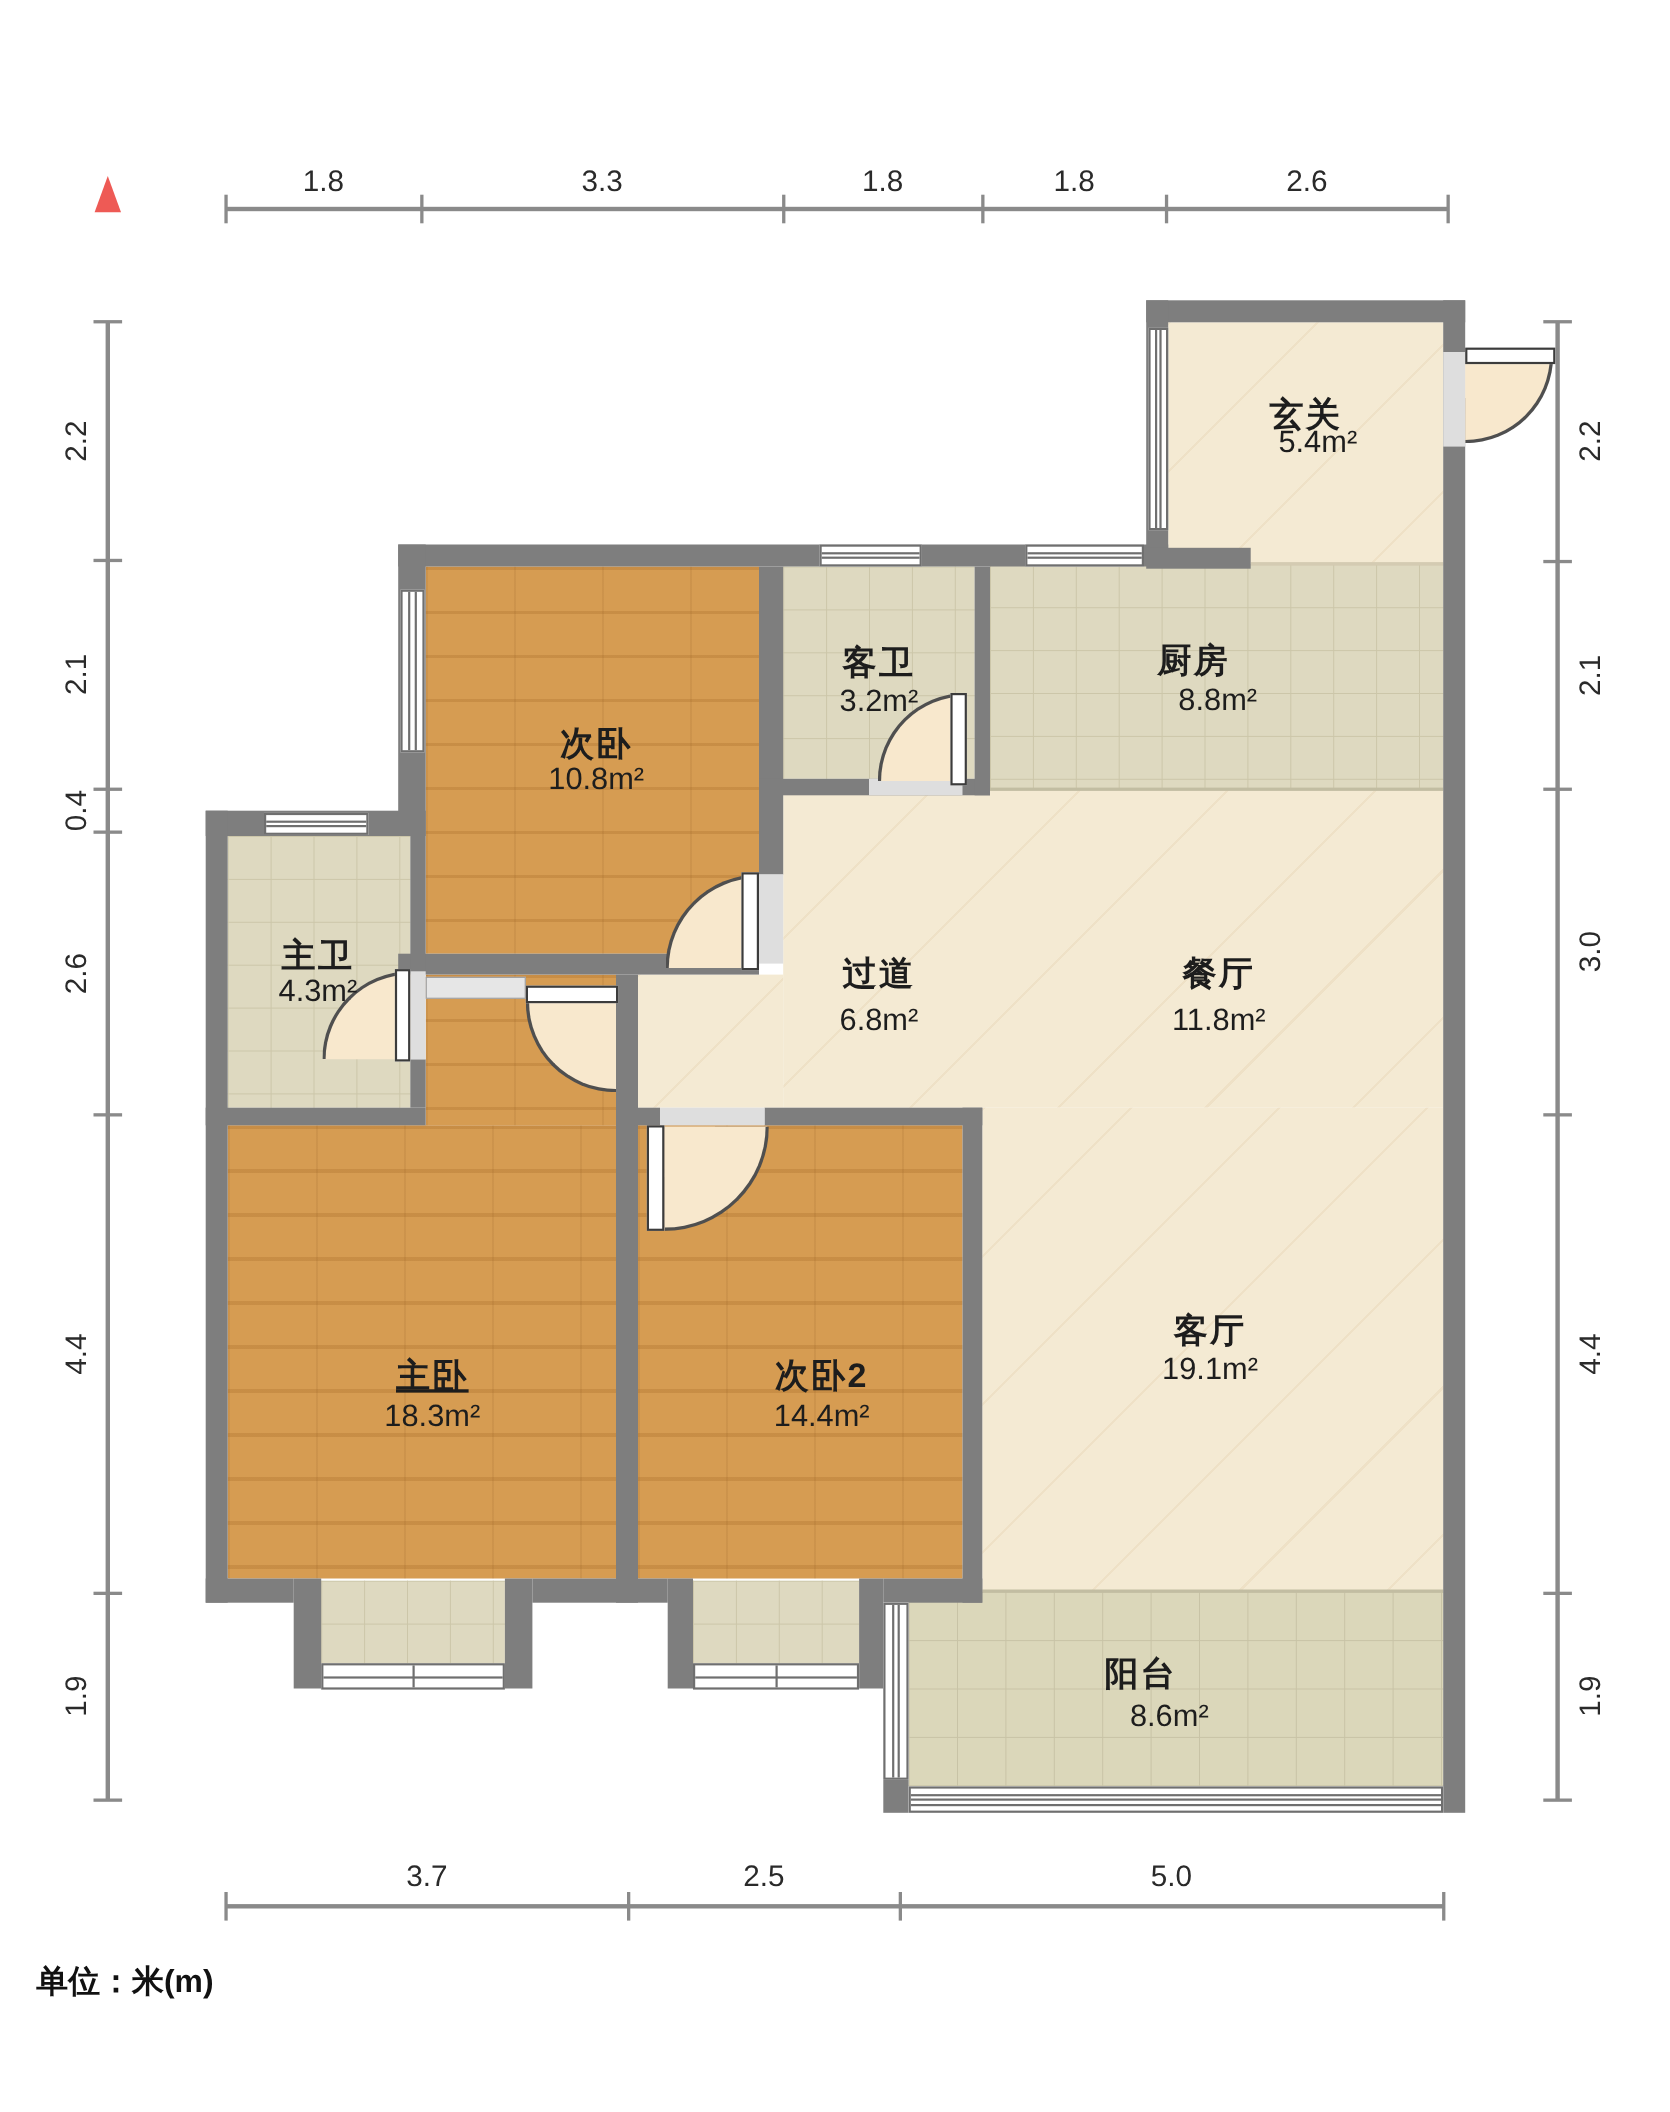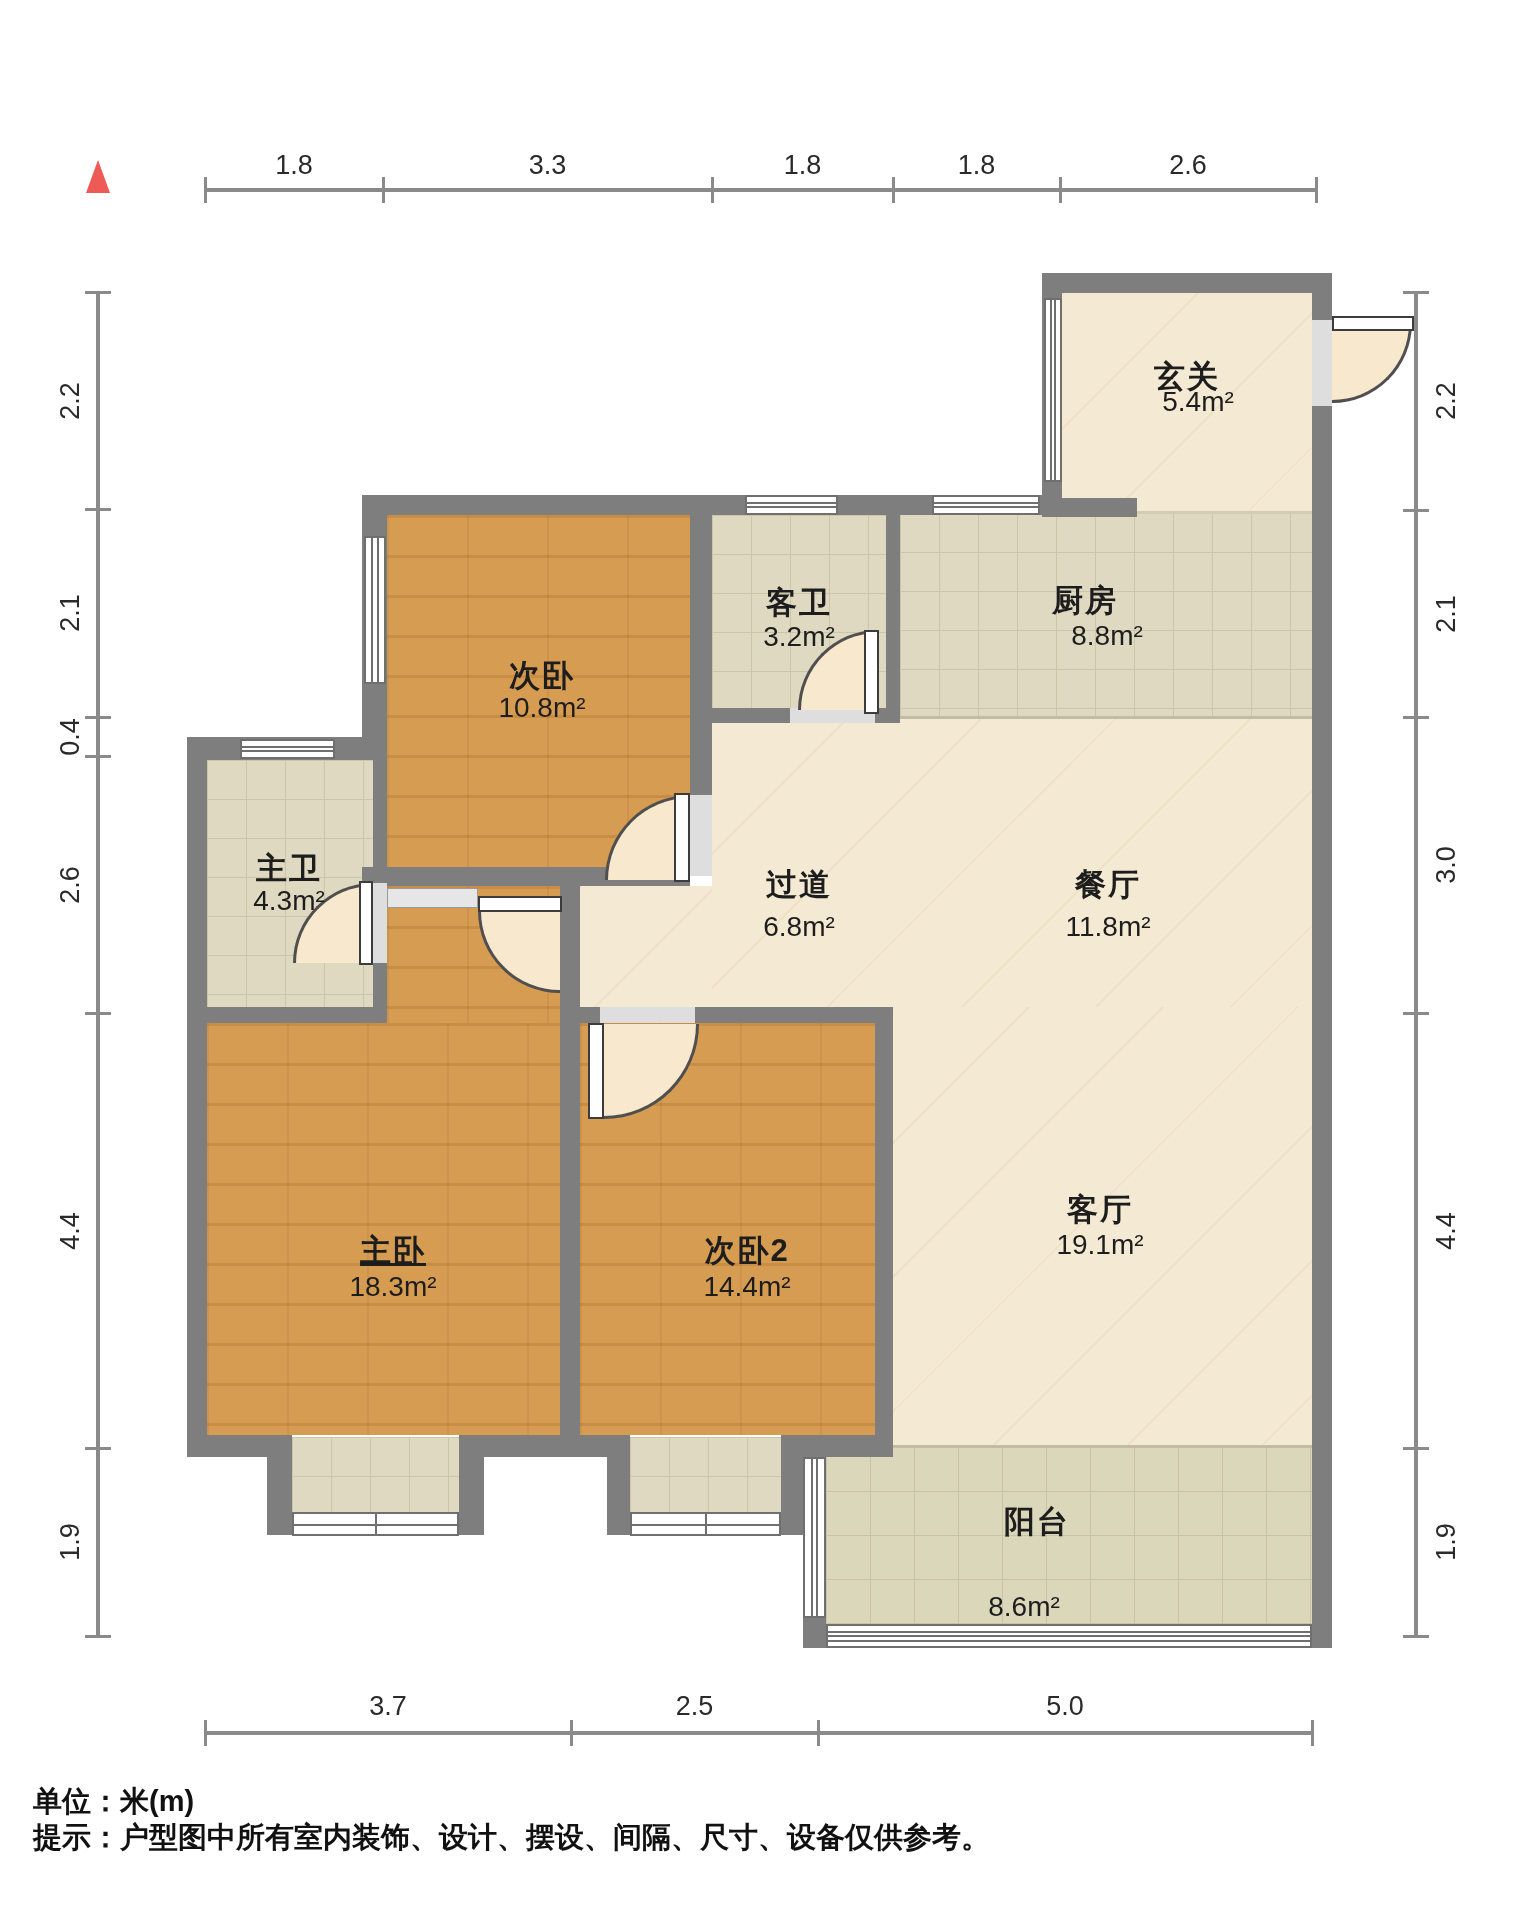--- a/index.html
+++ b/index.html
@@ -168,21 +168,21 @@
       <div class="room-area" style="left: 799px; top: 927px;">6.8m²</div>
       <div class="room-name" style="left: 1108px; top: 885px;">餐厅</div>
       <div class="room-area" style="left: 1108px; top: 927px;">11.8m²</div>
       <div class="room-name" style="left: 393px; top: 1251px; text-decoration: underline;">主卧</div>
       <div class="room-area" style="left: 393px; top: 1287px;">18.3m²</div>
       <div class="room-name" style="left: 747px; top: 1251px;">次卧2</div>
       <div class="room-area" style="left: 747px; top: 1287px;">14.4m²</div>
       <div class="room-name" style="left: 1100px; top: 1210px;">客厅</div>
       <div class="room-area" style="left: 1100px; top: 1245px;">19.1m²</div>
       <div class="room-name" style="left: 1037px; top: 1522px;">阳台</div>
-      <div class="room-area" style="left: 1024px; top: 1560px; margin-top: 47px;">8.6m²</div>
+      <div class="room-area" style="left: 1063px; top: 1560px;">8.6m²</div>
     </div>
 
   <div id="dim-layer">
       <div class="dim-line" style="left: 205px; top: 188px; width: 1111px; height: 4px;"></div>
       <div class="dim-tick-v" style="left: 204px; top: 177px;"></div>
       <div class="dim-tick-v" style="left: 382px; top: 177px;"></div>
       <div class="dim-tick-v" style="left: 711px; top: 177px;"></div>
       <div class="dim-tick-v" style="left: 892px; top: 177px;"></div>
       <div class="dim-tick-v" style="left: 1059px; top: 177px;"></div>
       <div class="dim-tick-v" style="left: 1315px; top: 177px;"></div>
@@ -221,15 +221,14 @@
       <div class="dim-tick-h" style="left: 1403px; top: 1447px;"></div>
       <div class="dim-tick-h" style="left: 1403px; top: 1635px;"></div>
       <div class="dim-label rot" style="left: 1446px; top: 401px;">2.2</div>
       <div class="dim-label rot" style="left: 1446px; top: 613.5px;">2.1</div>
       <div class="dim-label rot" style="left: 1446px; top: 865px;">3.0</div>
       <div class="dim-label rot" style="left: 1446px; top: 1230.5px;">4.4</div>
       <div class="dim-label rot" style="left: 1446px; top: 1542px;">1.9</div>
     </div>
 
   <div class="note" style="top:1782px;">单位：米(m)</div>
-  <div class="note" style="top:1818px;">提示：户型图中所有室内装饰、设计、摆设、间隔、尺寸、设备仅供参考。</div>
 
 </div>
 
 </body></html>

